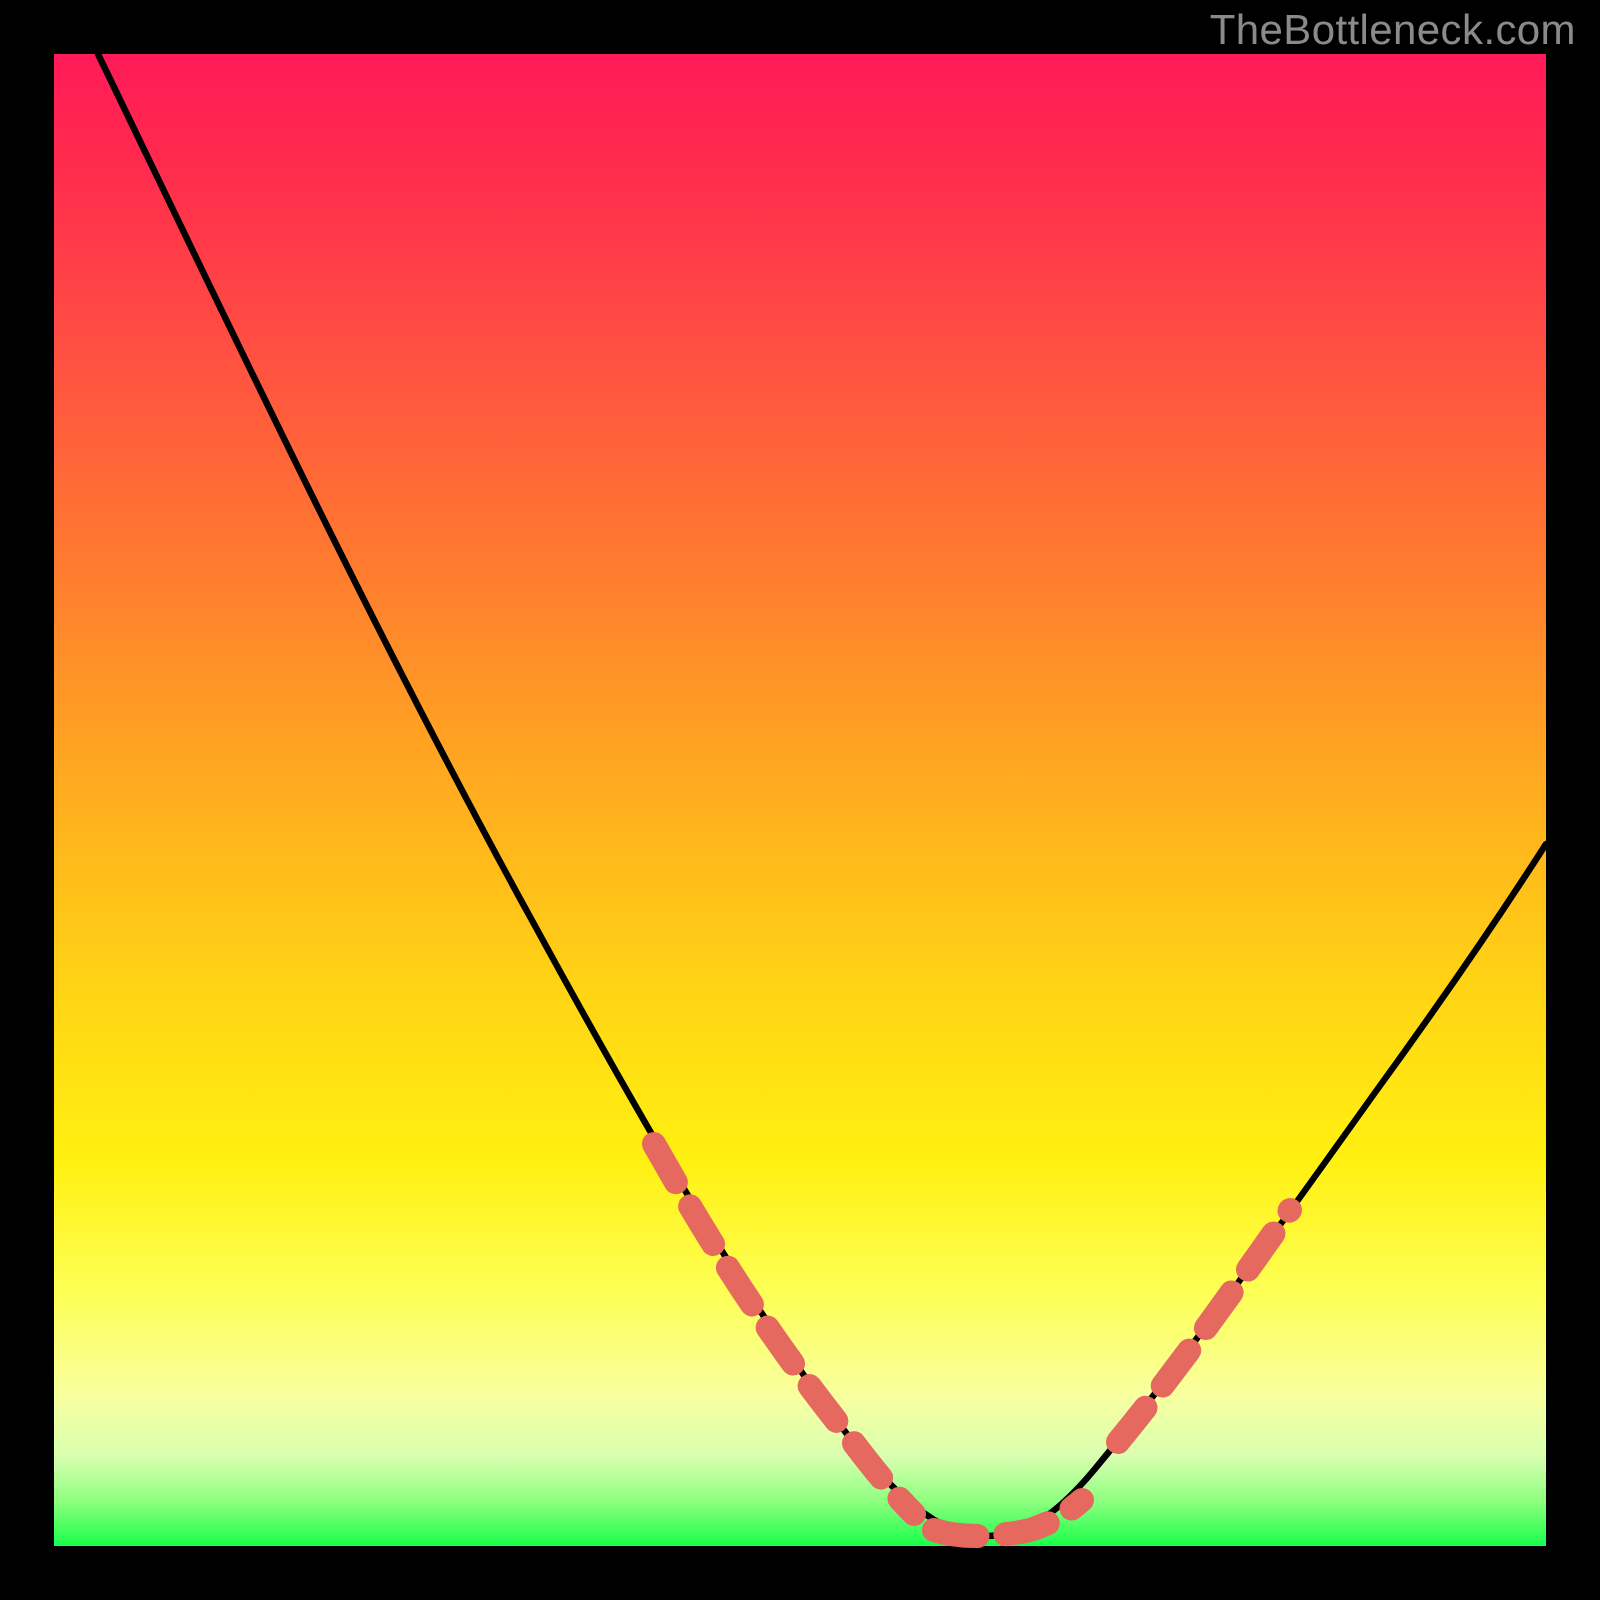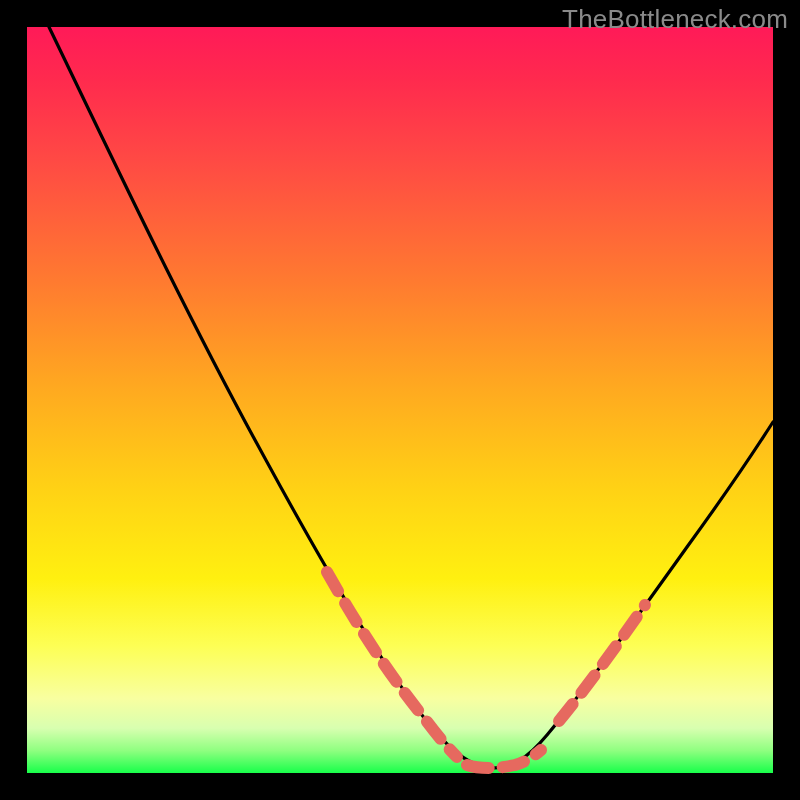--- a/index.html
+++ b/index.html
@@ -46,21 +46,21 @@
     top: 0;
     width: 746px;
     height: 746px;
     overflow: visible;
   }
   .attribution {
     position: absolute;
     top: 4px;
     right: 12px;
     color: #8a8a8a;
-    font-size: 26px;
+    font-size: 21px;
     letter-spacing: 0.2px;
     font-weight: 500;
     user-select: none;
   }
 </style>
 </head>
 <body>
 
 <div class="outer">
 

